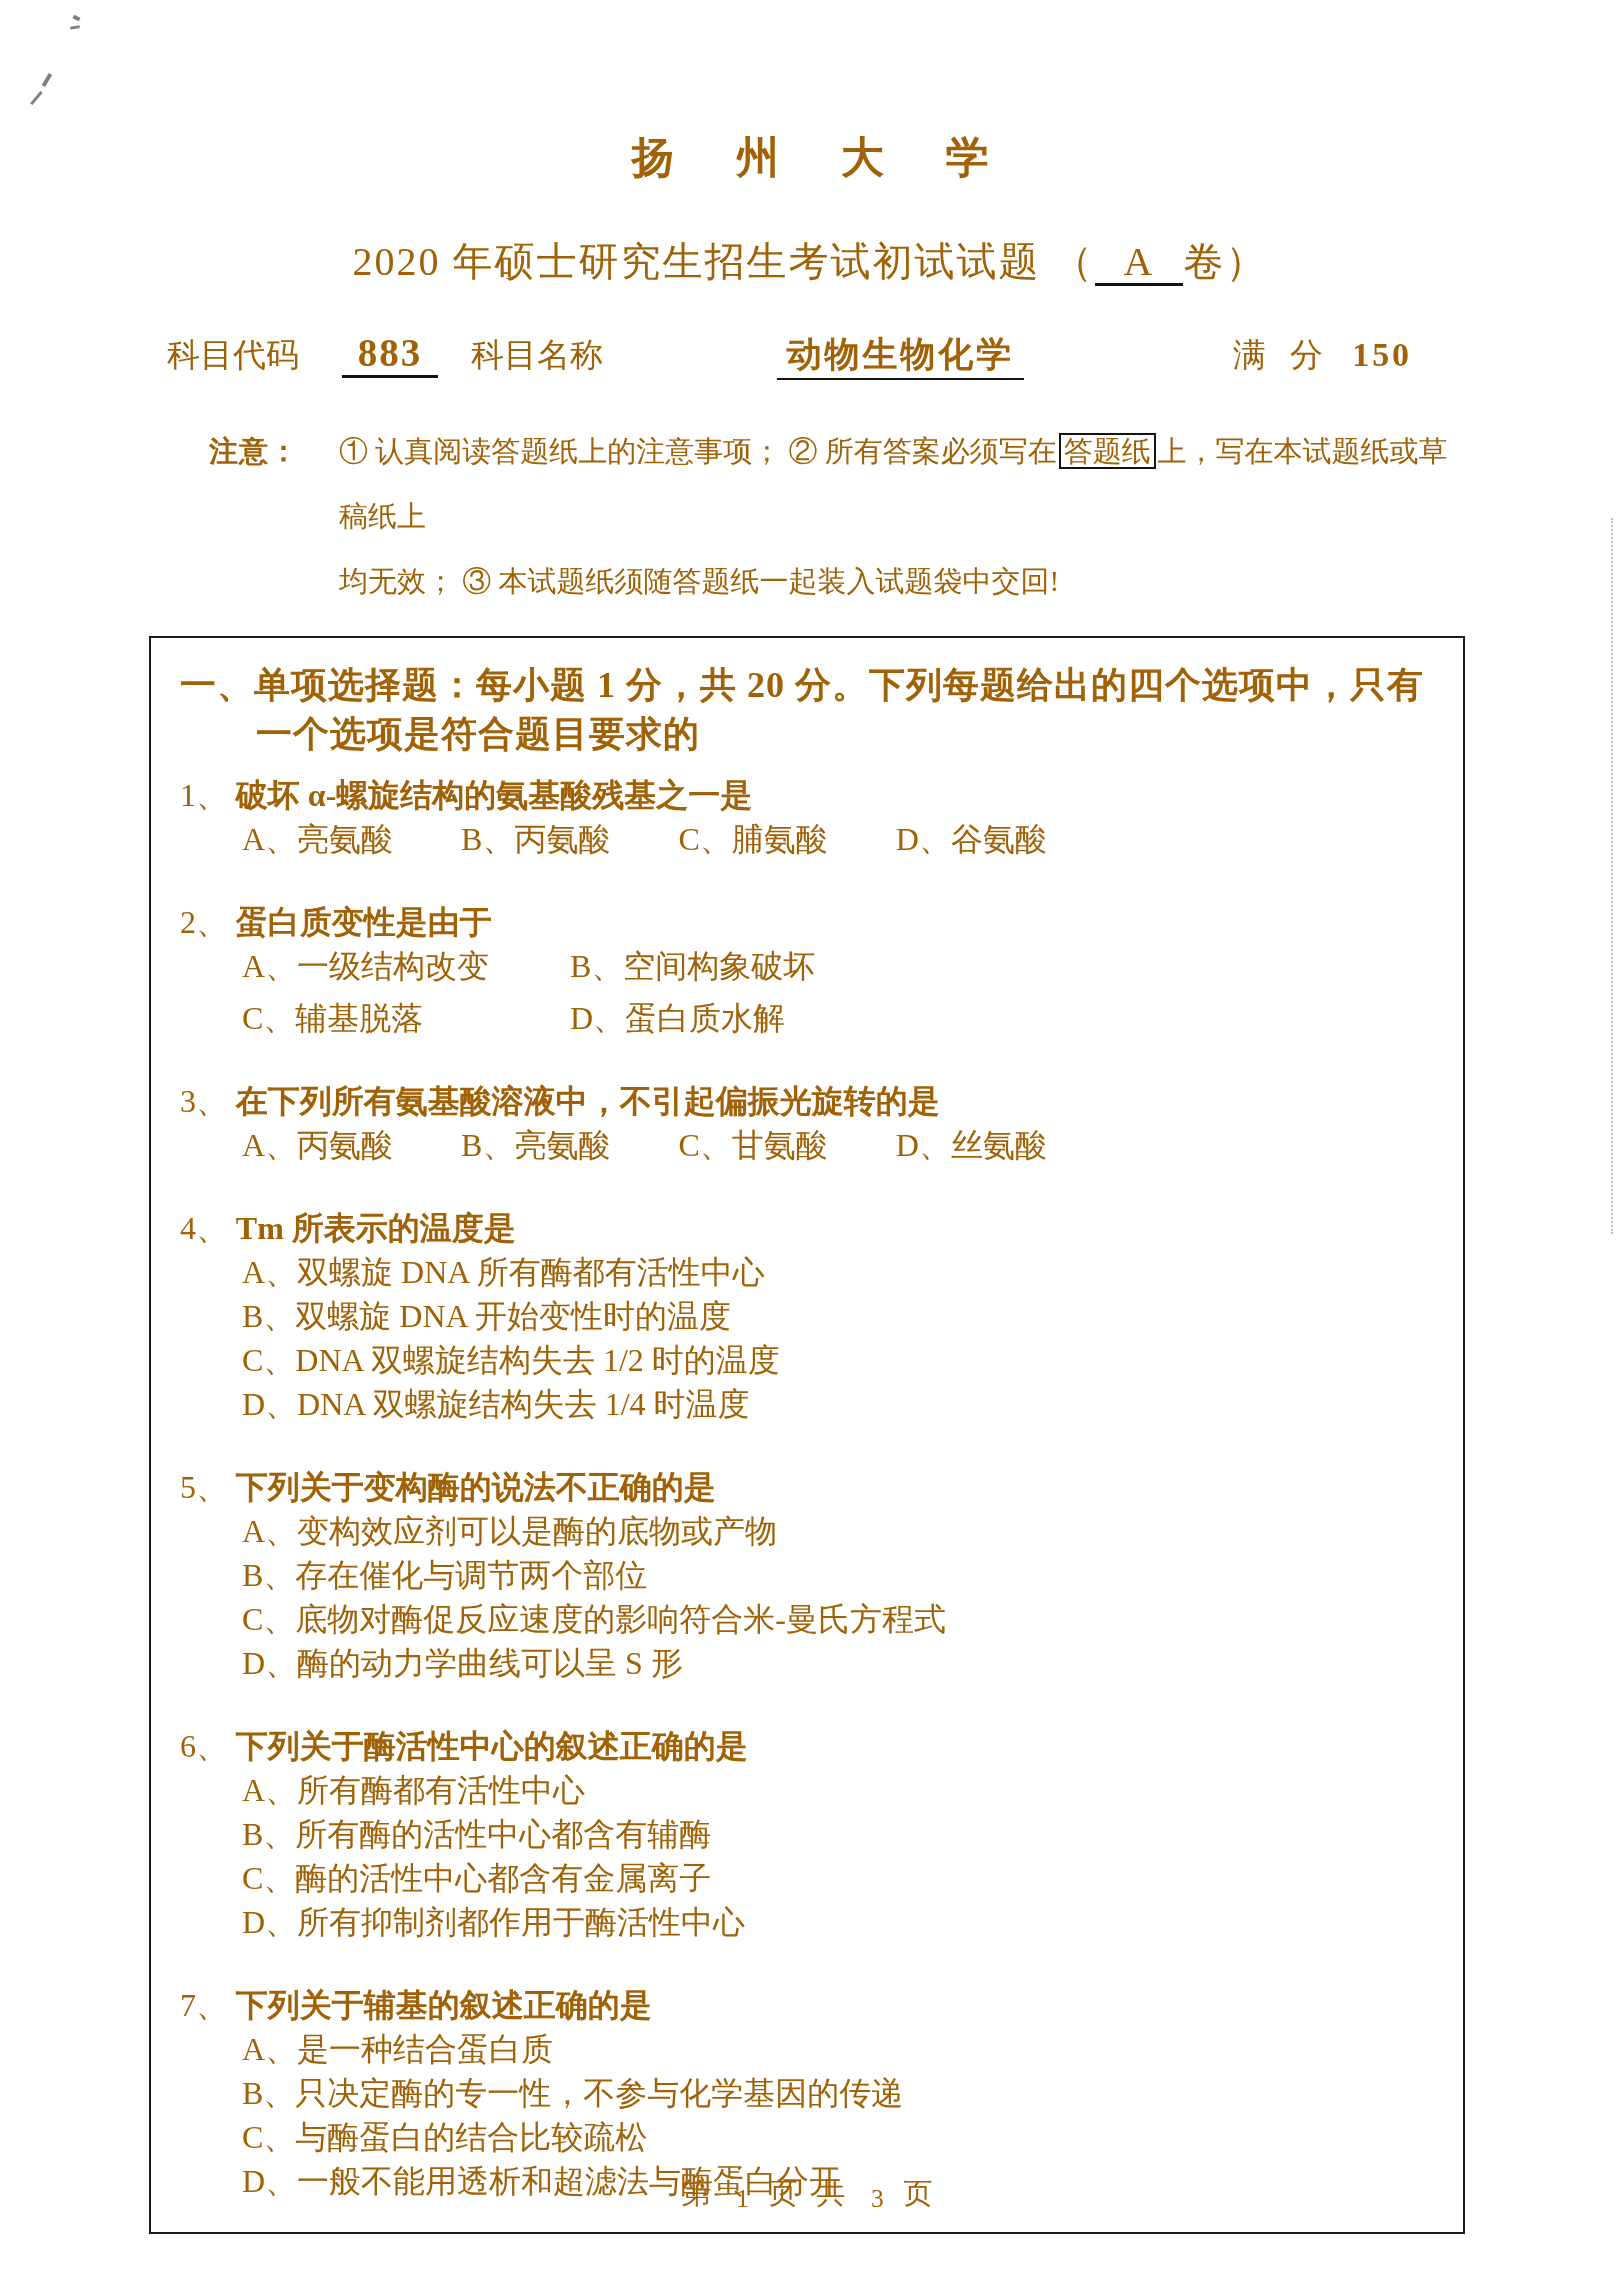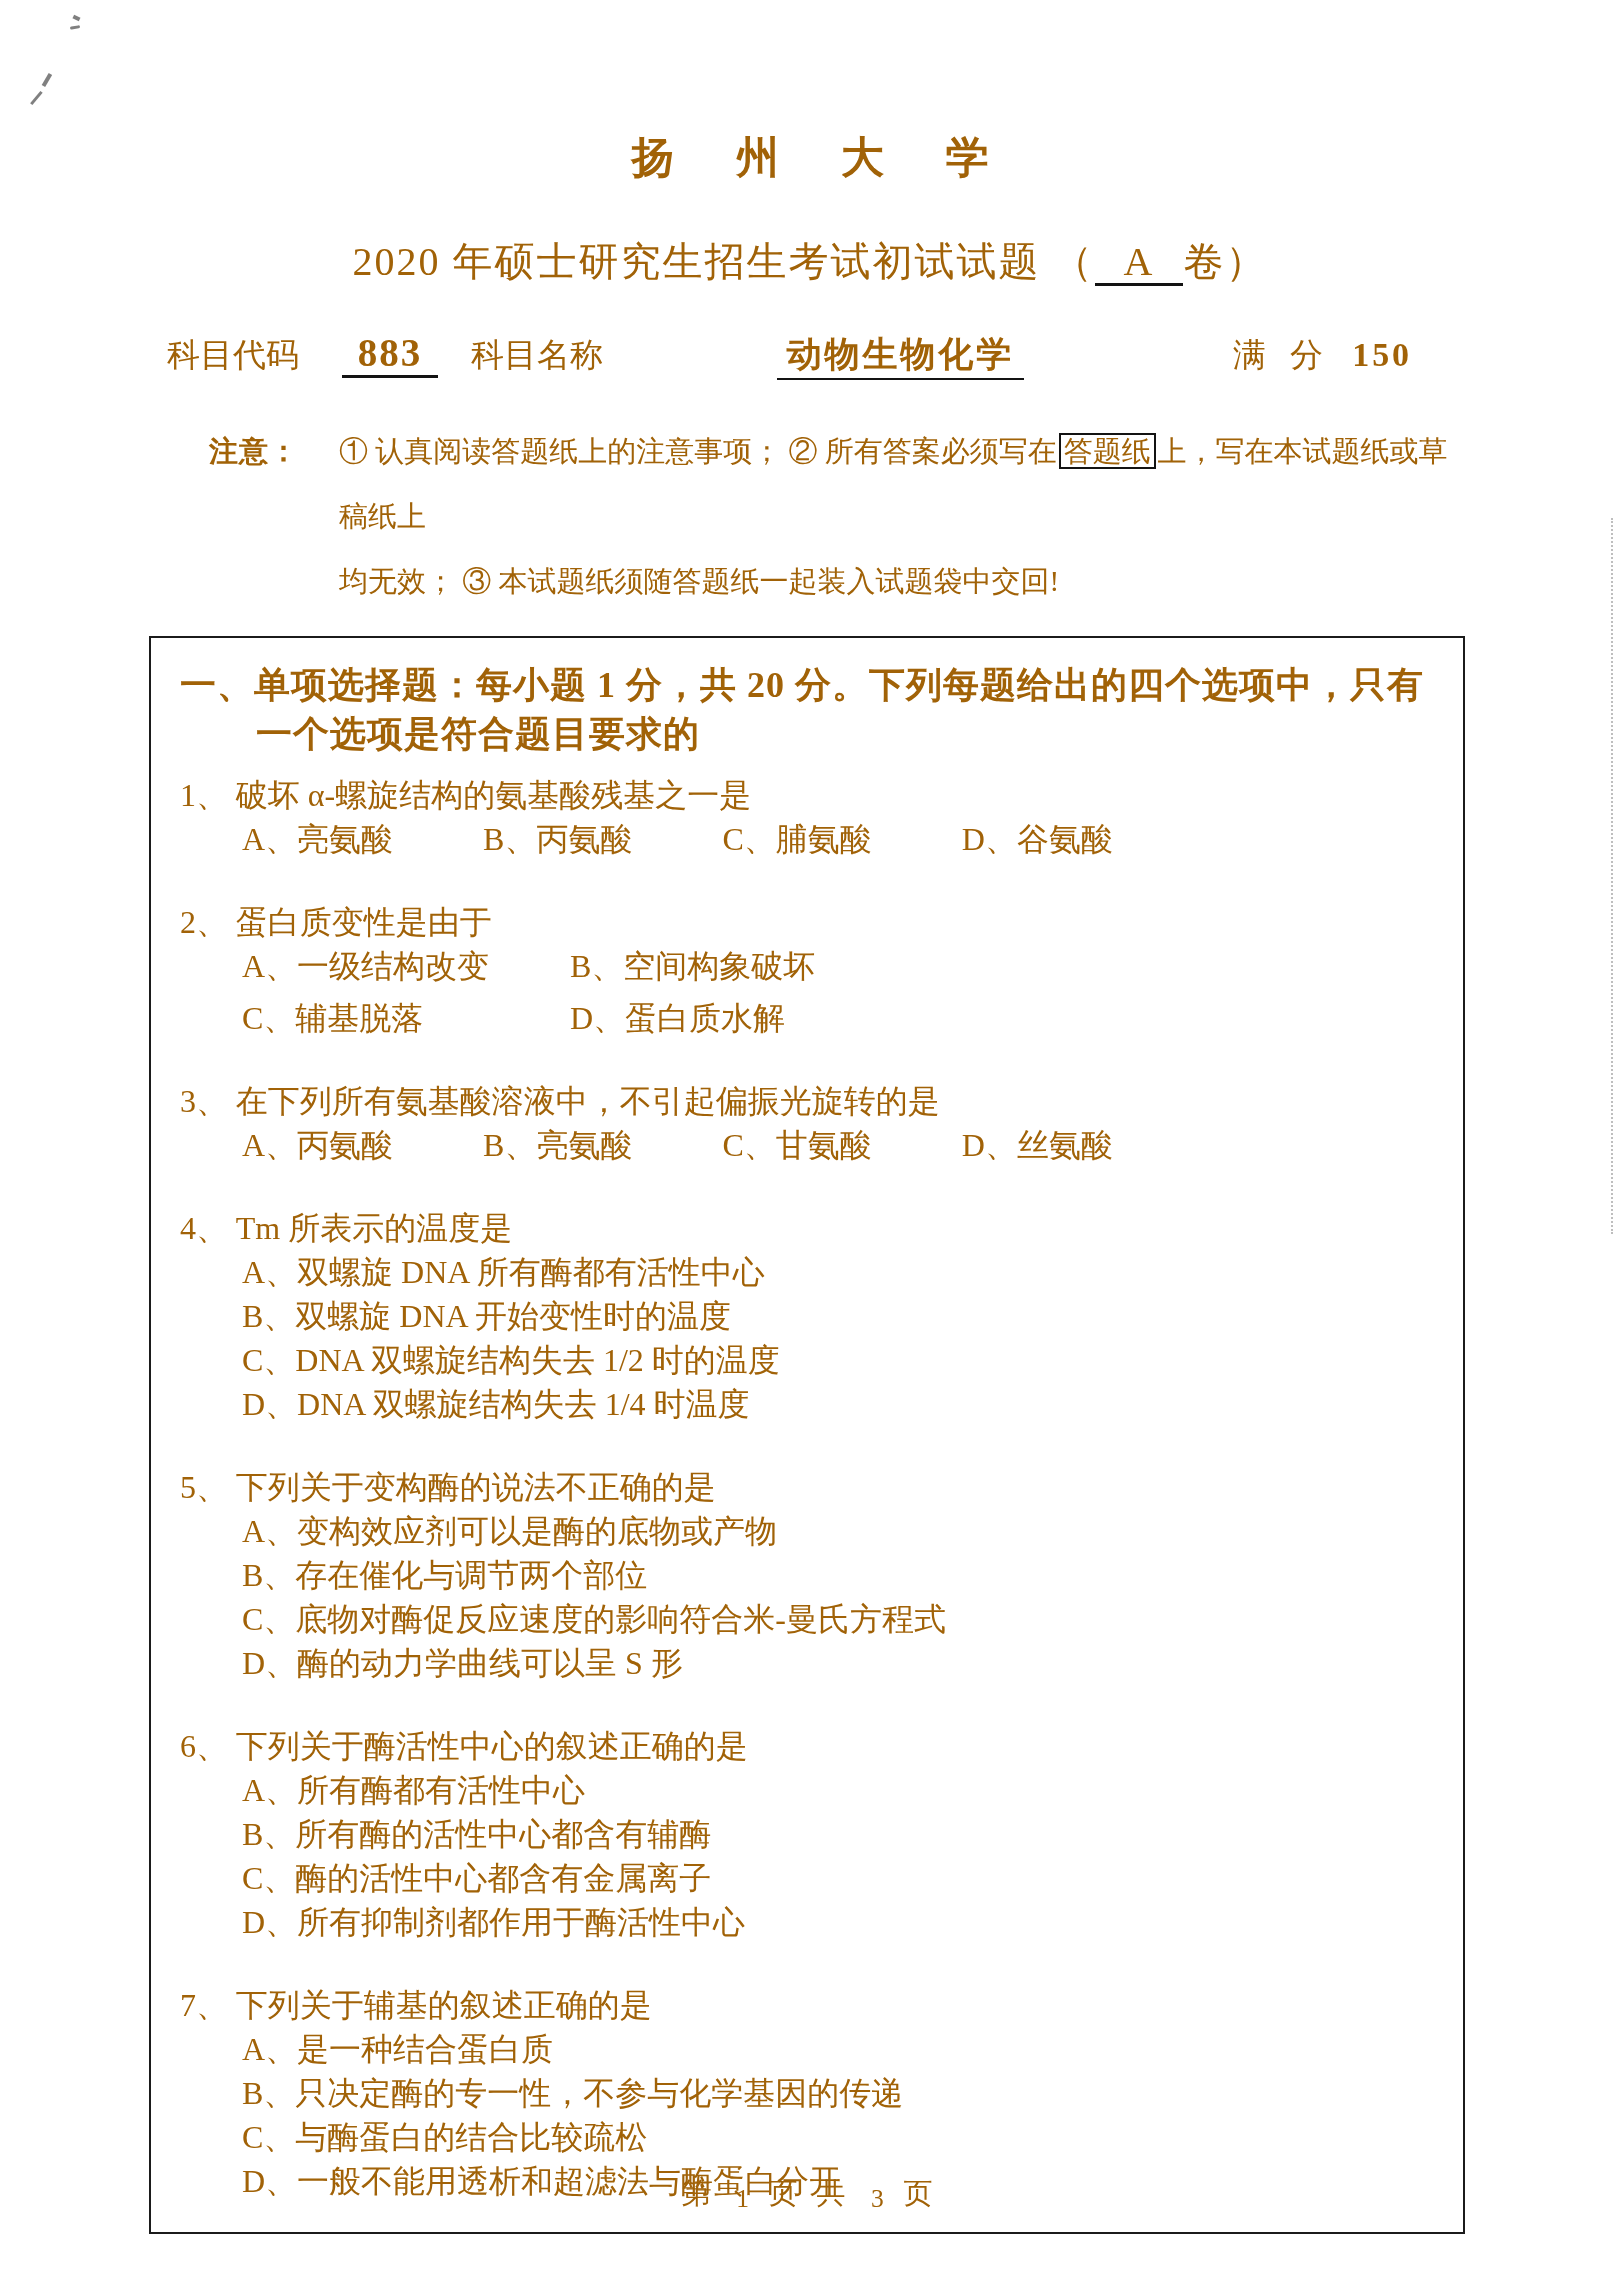--- a/index.html
+++ b/index.html
@@ -86,23 +86,23 @@
     font-weight:bold;
     font-size:36px;line-height:49px;
     margin-bottom:13.7px;
     letter-spacing:1px;
   }
   .section-line2{padding-left:76px;}
 
   .question{margin-bottom:39px;line-height:44px;}
   .q-head{display:flex;}
   .q-number{flex:0 0 auto;}
-  .q-stem{margin-left:7.8px;}
+  .q-stem{margin-left:7.8px;font-weight:bold;}
   .q-options{margin-left:62px;gap:8px;}
-  .q-options.layout-inline{display:flex;gap:90px;}
+  .q-options.layout-inline{display:flex;gap:68px;}
   .q-options.layout-grid2{display:grid;grid-template-columns:320px auto;}
   .q-options.layout-block .option{display:block;}
 
   .page-footer{
     position:absolute;left:0;right:0;top:2174px;
     text-align:center;
     font-size:29px;letter-spacing:5.9px;
   }
   .page-footer .num{
     font-size:25.5px;position:relative;top:3.9px;

